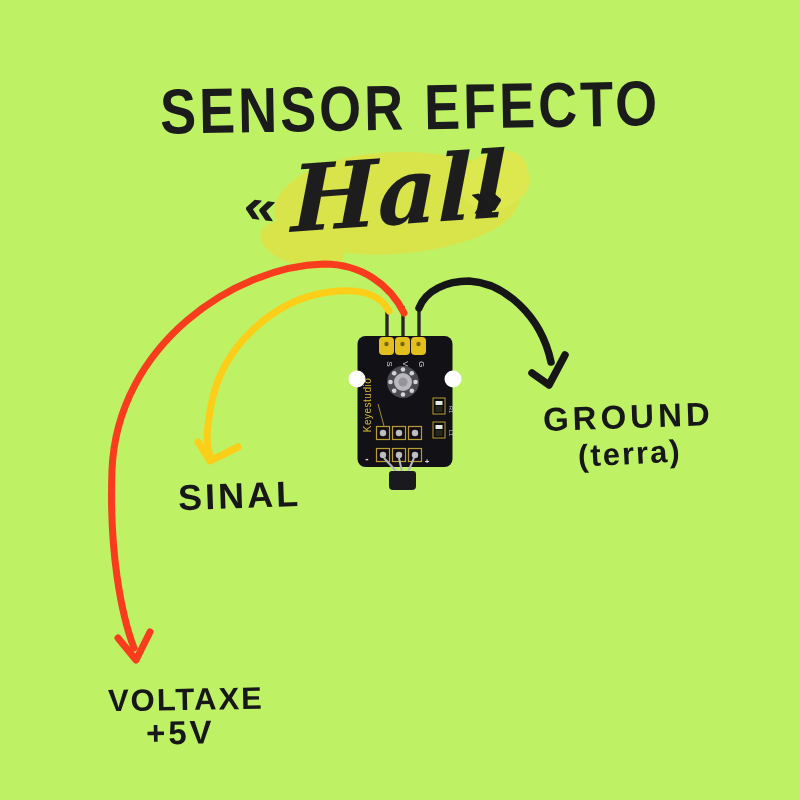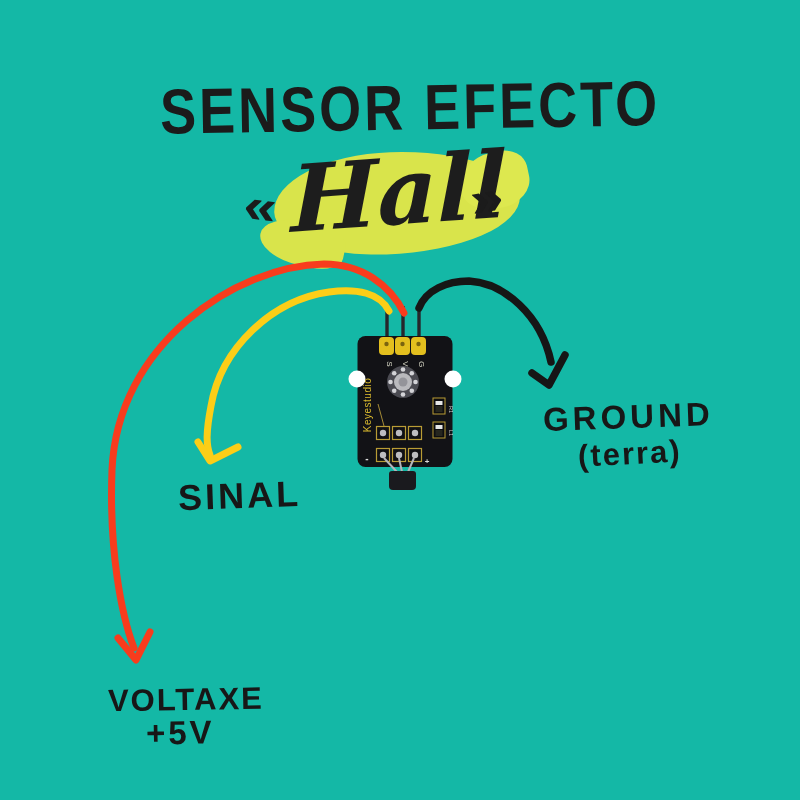--- a/index.html
+++ b/index.html
@@ -1,21 +1,21 @@
 <!DOCTYPE html>
 <html><head>
 <meta charset="utf-8">
 <style>
   * { margin: 0; padding: 0; box-sizing: border-box; }
   html, body { background: #ffffff; }
   .canvas {
     position: relative;
     width: 800px;
     height: 800px;
-    background: #14b8a6;
+    background: #bef264;
     overflow: hidden;
     font-family: "Liberation Sans", sans-serif;
   }
   
   .title-main {
     position: absolute;
     left: 20px; right: 0; top: 76px;
     text-align: center;
     font-size: 54px;
     font-weight: 900;

